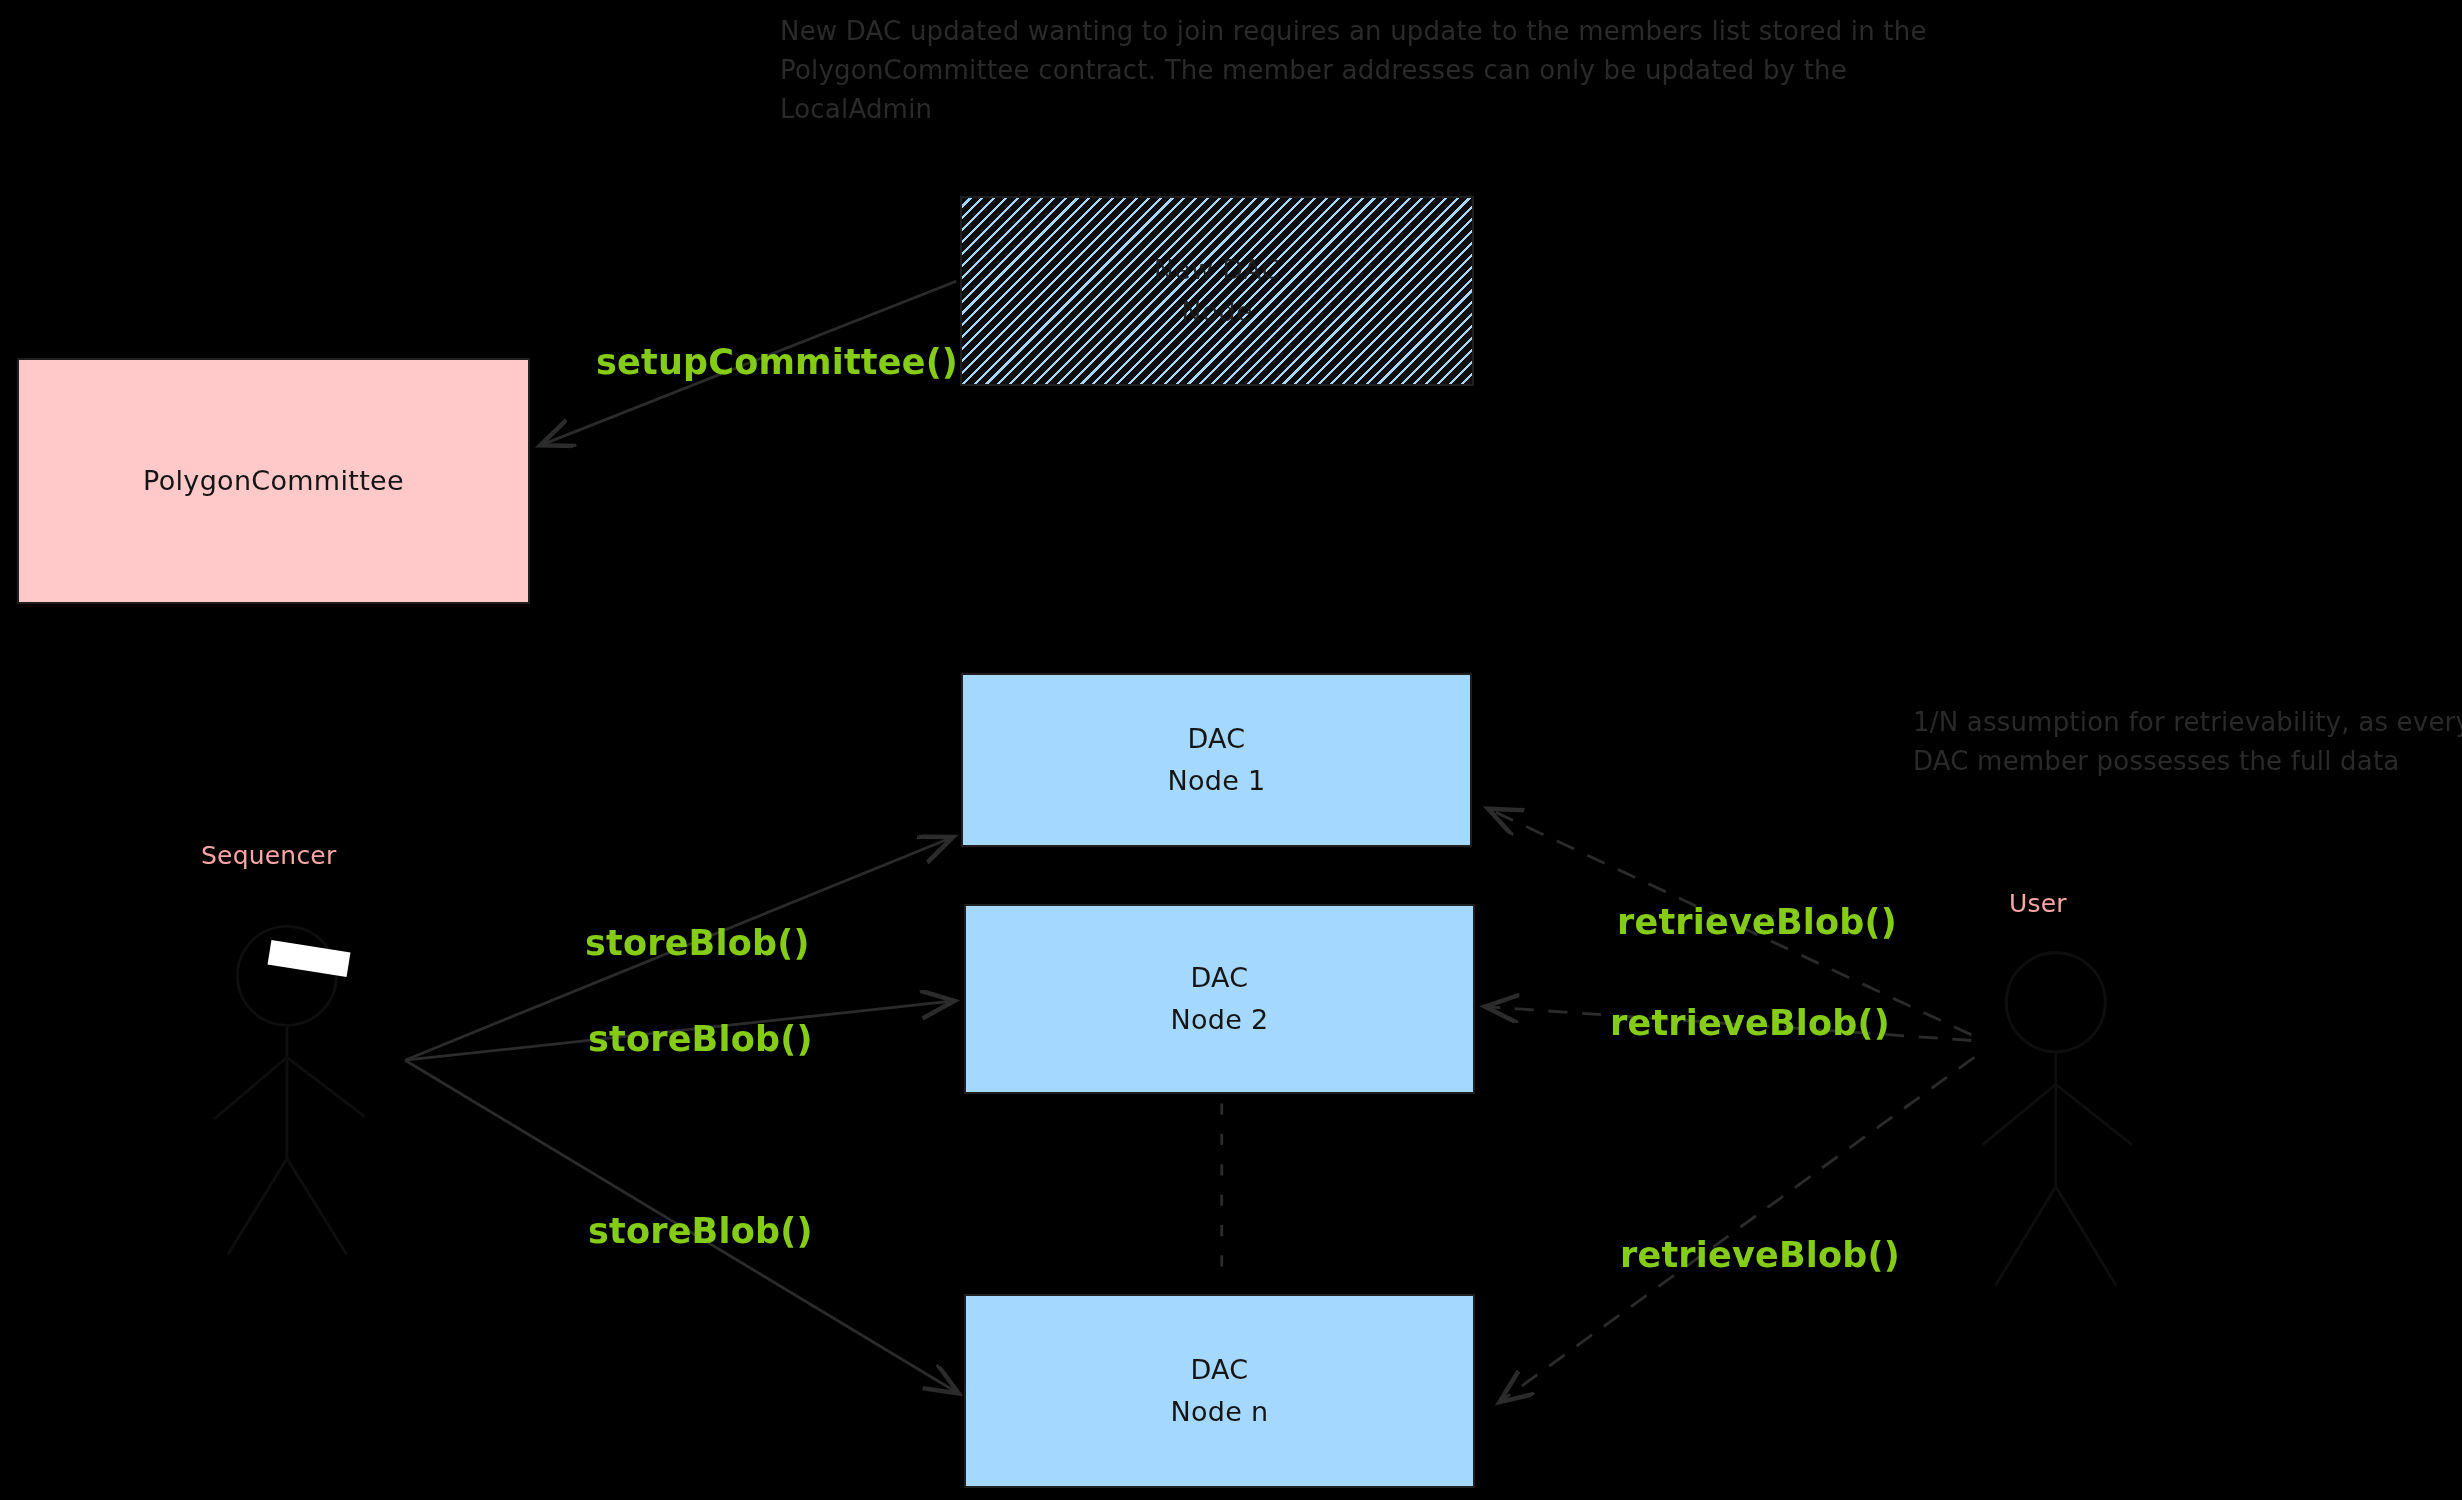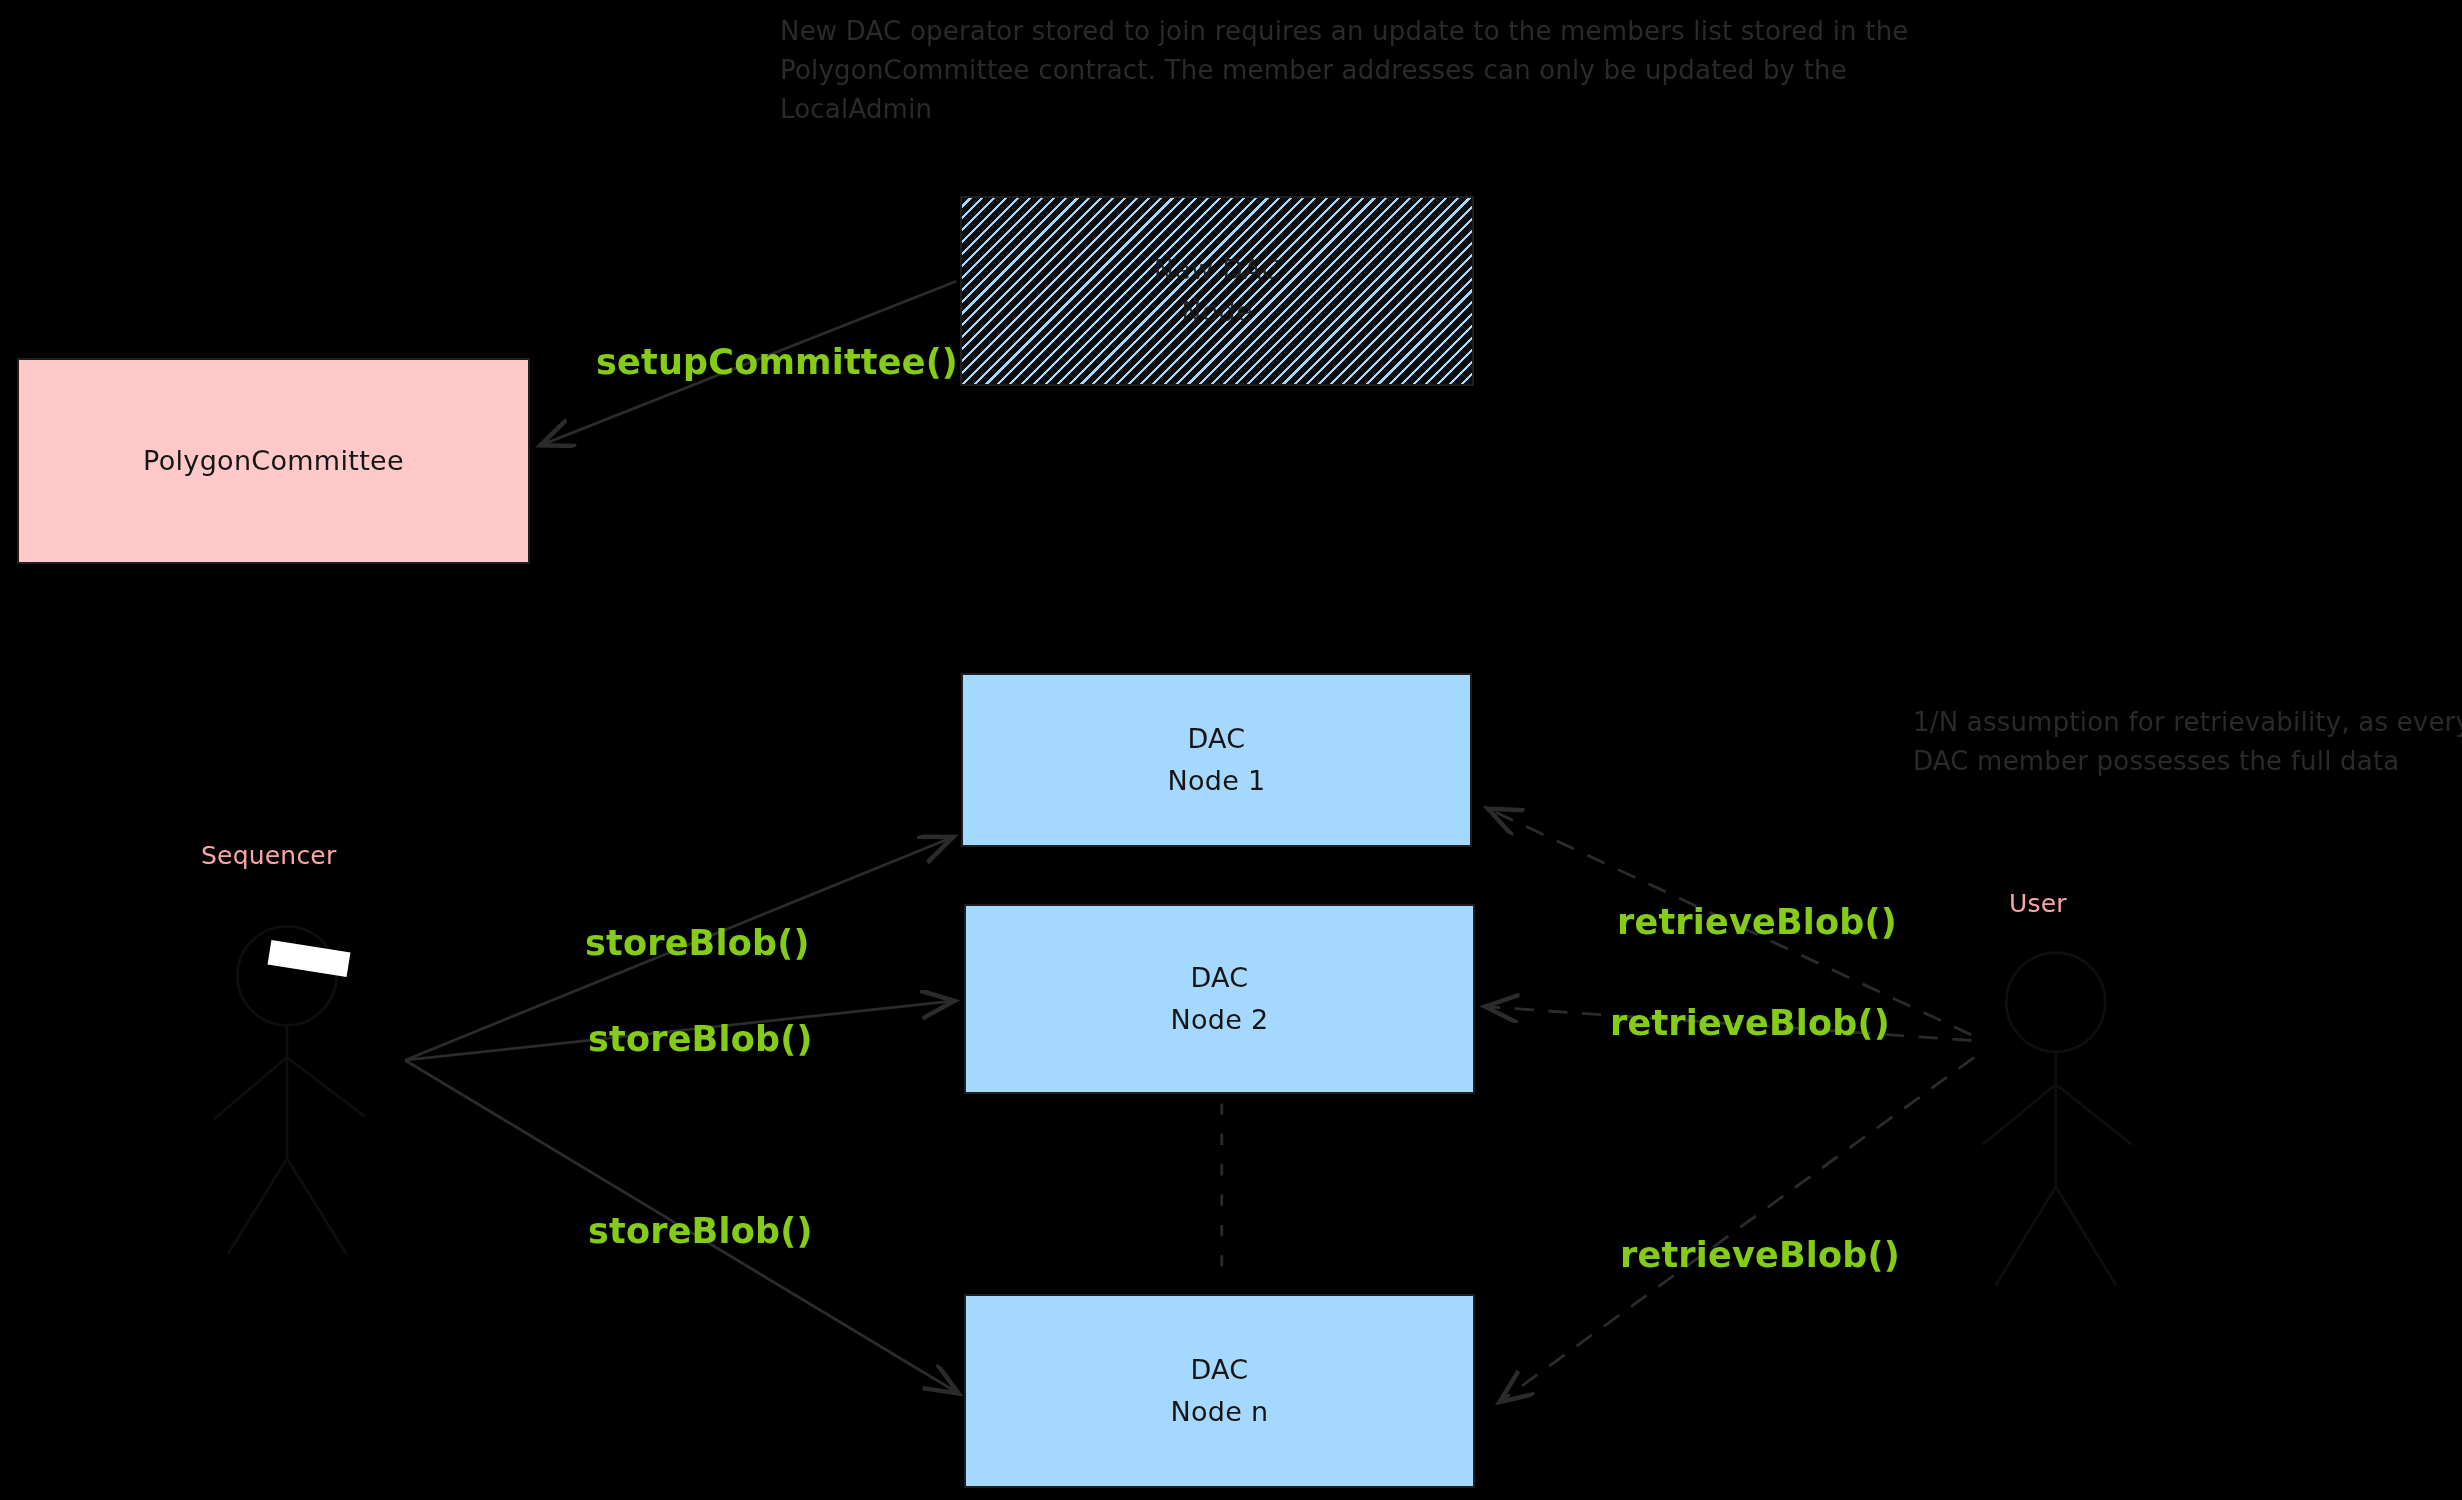--- a/index.html
+++ b/index.html
@@ -35,21 +35,21 @@
     color: #151515;
     font-size: 27px;
     line-height: 1.55;
     letter-spacing: 0.3px;
     white-space: pre-line;
   }
   #box-polygon-committee {
     left: 17px;
     top: 358px;
     width: 513px;
-    height: 206px;
+    height: 246px;
     background: #FFC9C9;
   }
   #box-new-dac-node {
     left: 960px;
     top: 196px;
     width: 514px;
     height: 190px;
     background:
       repeating-linear-gradient(
         -45deg,
@@ -187,21 +187,21 @@
     <g stroke="#0e0e0e" stroke-width="5" fill="none">
       <circle cx="3655" cy="1782" r="88"></circle>
       <line x1="3655" y1="1870" x2="3655" y2="2110"></line>
       <line x1="3655" y1="1928" x2="3525" y2="2035"></line>
       <line x1="3655" y1="1928" x2="3790" y2="2035"></line>
       <line x1="3655" y1="2110" x2="3548" y2="2285"></line>
       <line x1="3655" y1="2110" x2="3762" y2="2285"></line>
     </g>
   </svg>
 
-  <div class="note" id="note-top">New DAC operator stored to join requires an update to the members list stored in the PolygonCommittee contract. The member addresses can only be updated by the LocalAdmin</div>
+  <div class="note" id="note-top">New DAC updated wanting to join requires an update to the members list stored in the PolygonCommittee contract. The member addresses can only be updated by the LocalAdmin</div>
 
   <div class="note" id="note-retrievability">1/N assumption for retrievability, as every DAC member possesses the full data</div>
 
 
   <div class="box" id="box-polygon-committee">
     <span class="box-label">PolygonCommittee</span>
   </div>
 
   <div class="box" id="box-new-dac-node">
     <span class="box-label">New DAC

